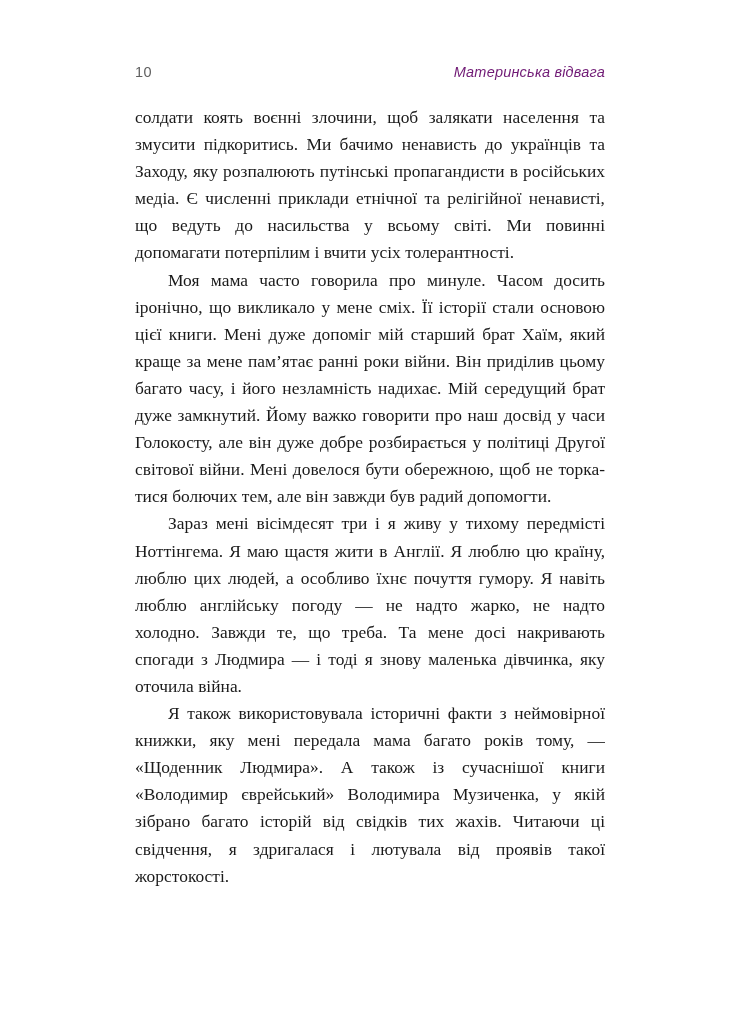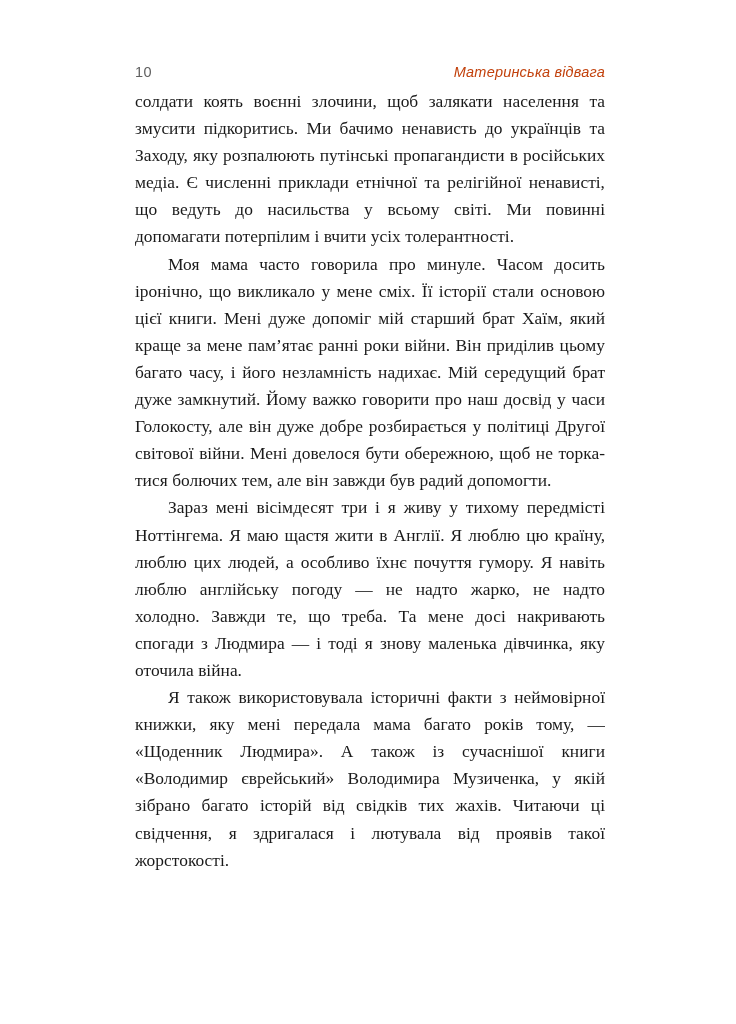--- a/index.html
+++ b/index.html
@@ -34,26 +34,26 @@
     color: #6b6b6b;
   }
   .folio {
     font-size: 14.5px;
     letter-spacing: 0.4px;
     color: #5f5f5f;
   }
   .book-title {
     font-size: 14.5px;
     font-style: italic;
-    color: #c2410c;
+    color: #701a75;
     letter-spacing: 0.2px;
   }
   .text-block {
     position: absolute;
-    top: 80px;
+    top: 96px;
     left: 135px;
     width: 470px;
   }
   .para {
     margin: 0;
     font-size: 17.4px;
     line-height: 27.1px;
     text-align: justify;
     text-justify: inter-word;
     letter-spacing: 0.02px;

